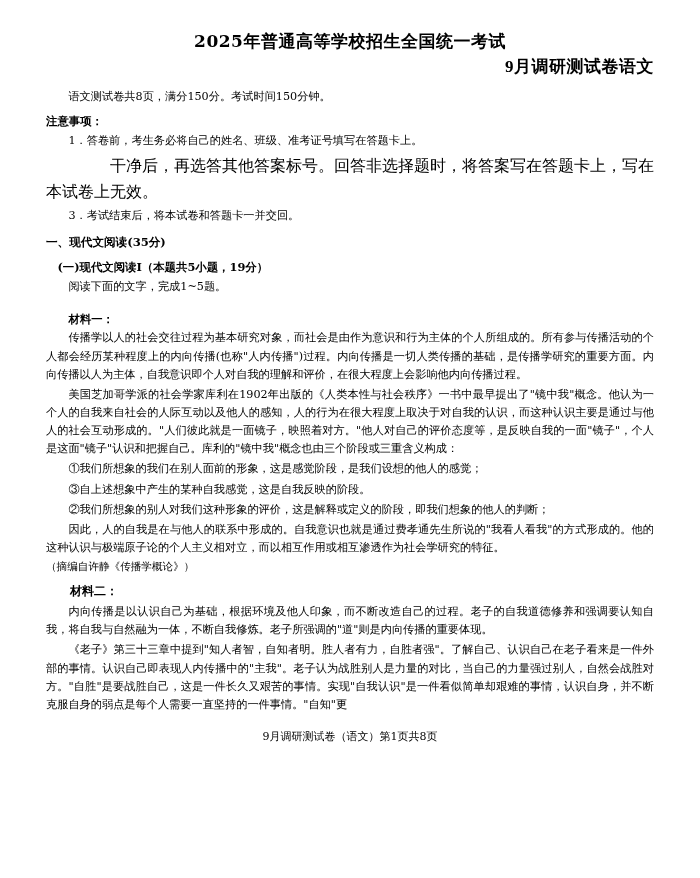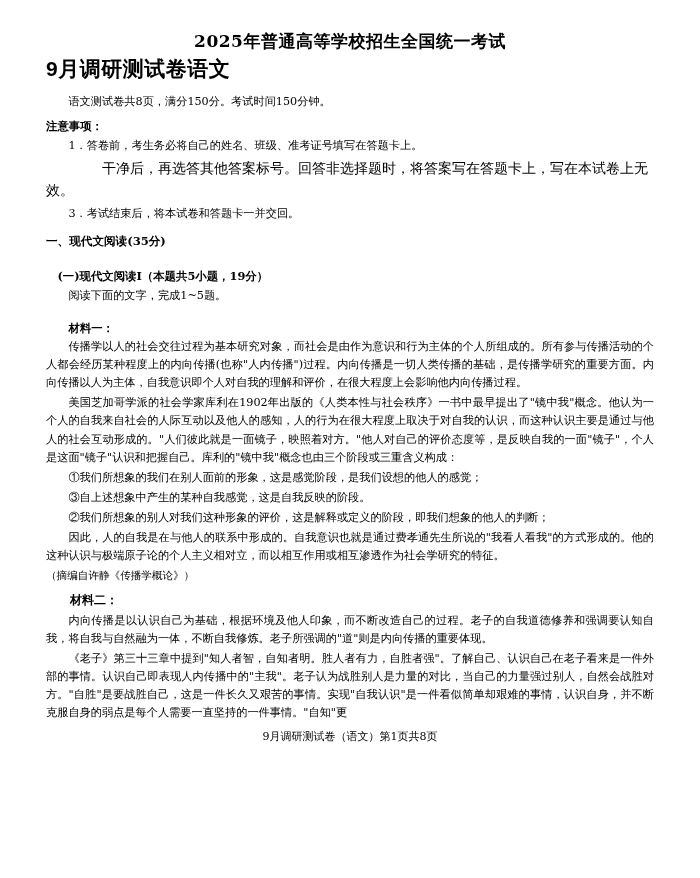--- a/index.html
+++ b/index.html
@@ -20,26 +20,26 @@
   }
   .title1{
     text-align:center;
     font-size:17px;
     font-weight:bold;
     letter-spacing:0.5px;
     margin:4px 0 2px 0;
     font-family:"DejaVu Serif", serif;
   }
   .title2{
-    text-align:left;
-    font-size:21px;
+    text-align:right;
+    font-size:17px;
     font-weight:bold;
     letter-spacing:0.5px;
     margin:0 0 10px 0;
-    font-family:Liberation Sans, sans-serif;
+    font-family:Liberation Serif, serif;
   }
   .p{
     font-size:11.2px;
     line-height:1.62;
     margin:0 0 2px 0;
     text-align:justify;
     font-family:"DejaVu Serif", serif;
   }
   .indent2{ text-indent:2em; }
   .notice-title{
@@ -50,36 +50,36 @@
   }
   .notice-item{
     font-size:11.2px;
     line-height:1.64;
     margin:0 0 2px 0;
     text-indent:2em;
     text-align:justify;
     font-family:"DejaVu Serif", serif;
   }
   .notice-cont{
-    font-size:14px;
+    font-size:16px;
     line-height:1.64;
     margin:0 0 2px 0;
     text-indent:4em;
-    font-family:Liberation Mono, monospace;
+    font-family:Liberation Sans, sans-serif;
   }
   .sec-h{
     font-size:11.6px;
     font-weight:bold;
     margin:10px 0 3px 0;
     font-family:"DejaVu Serif", serif;
   }
   .sub-h{
     font-size:11.4px;
     font-weight:bold;
-    margin:20px 0 3px 0;
+    margin:10px 0 3px 0;
     text-indent:1em;
     font-family:"DejaVu Serif", serif;
   }
   .mat-h{
     font-size:11.3px;
     font-weight:bold;
     margin:16px 0 2px 0;
     text-indent:2em;
     font-family:"DejaVu Serif", serif;
   }

